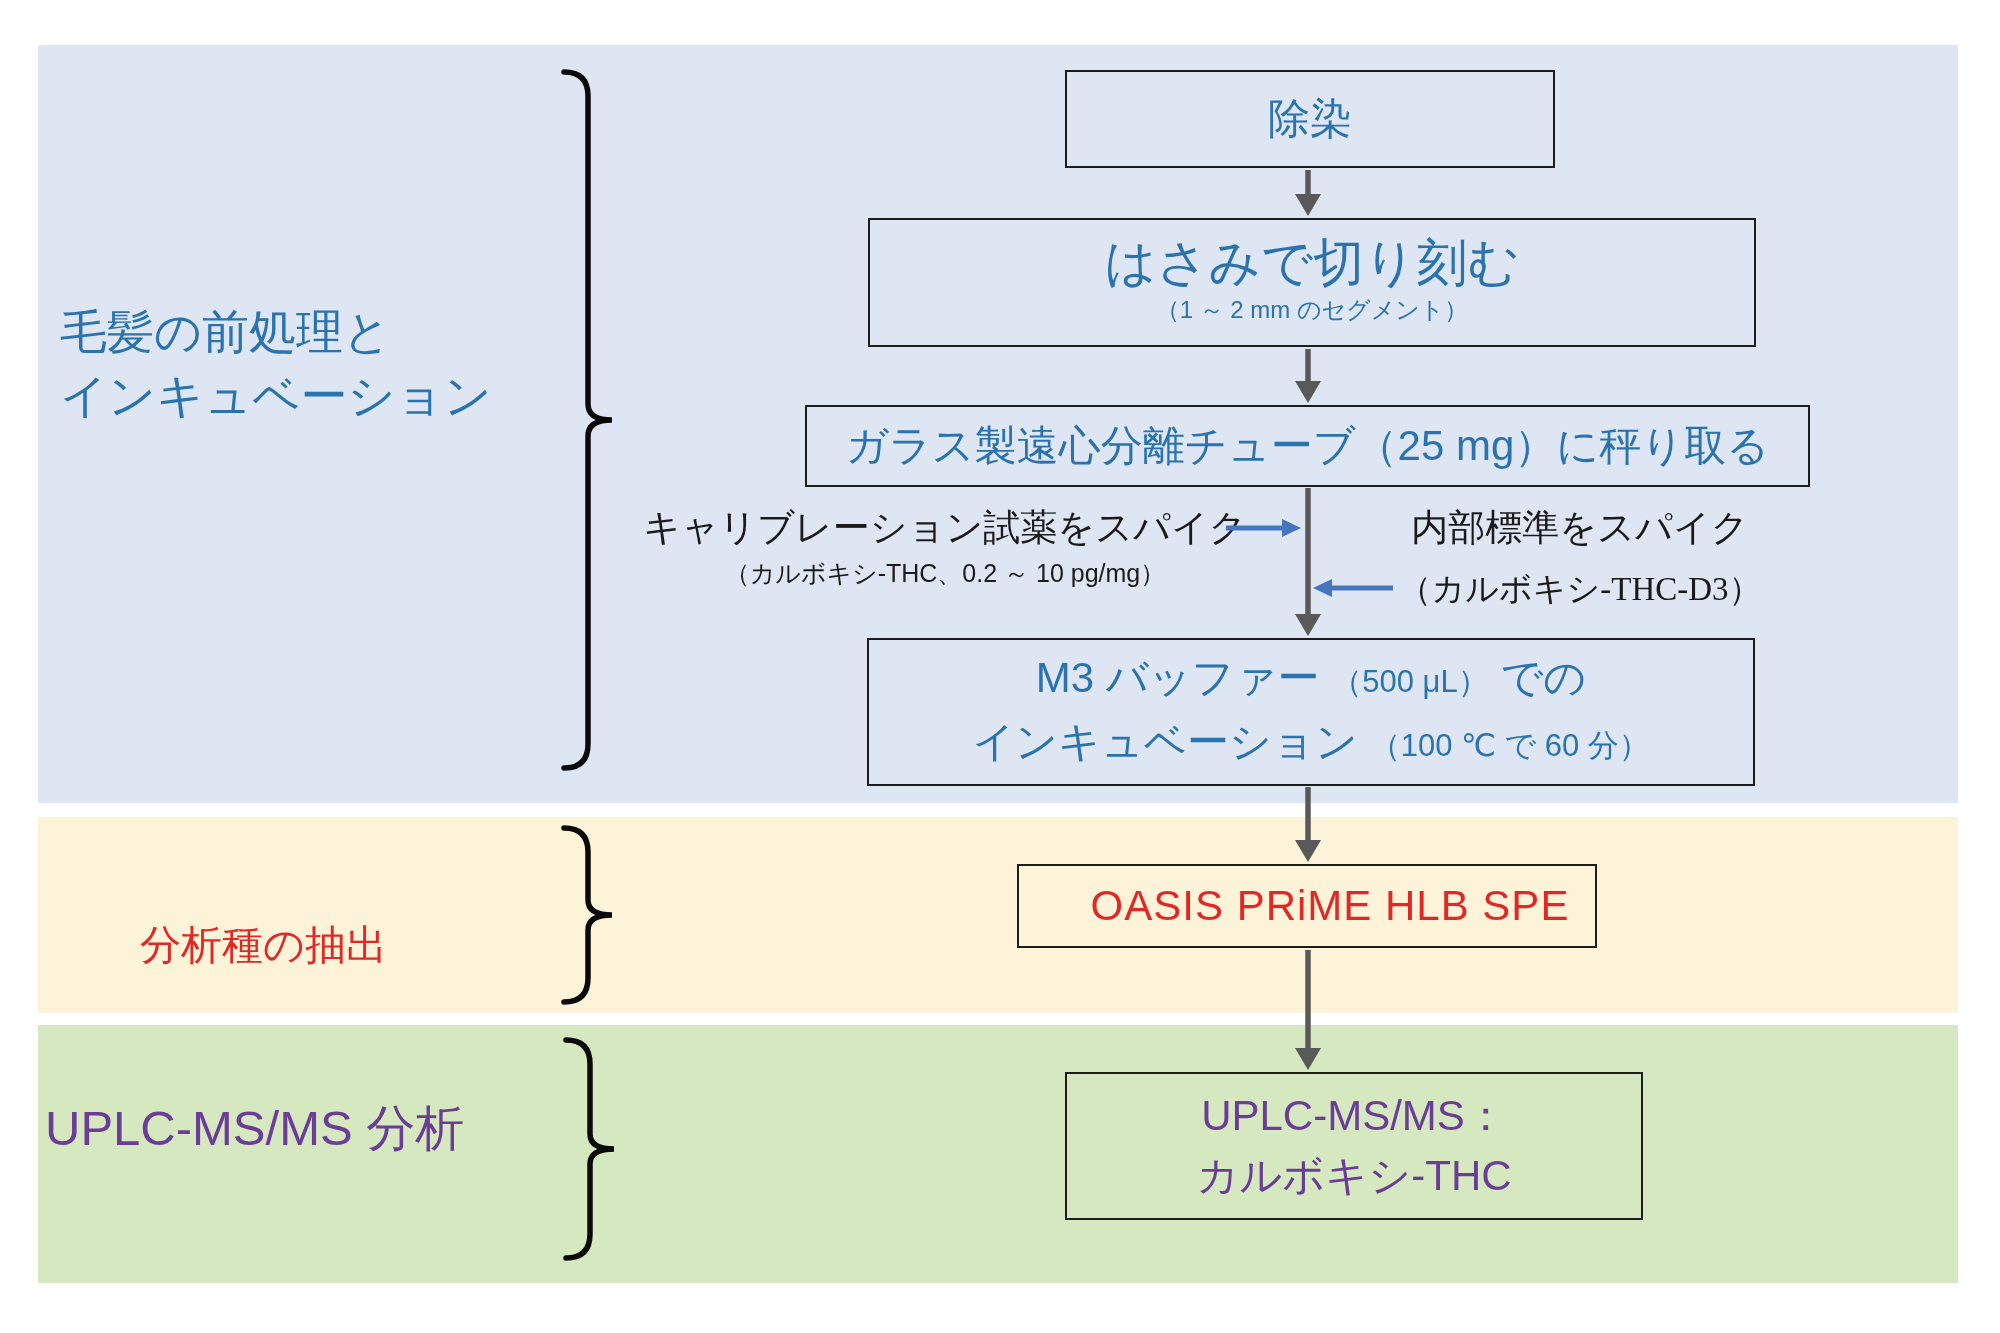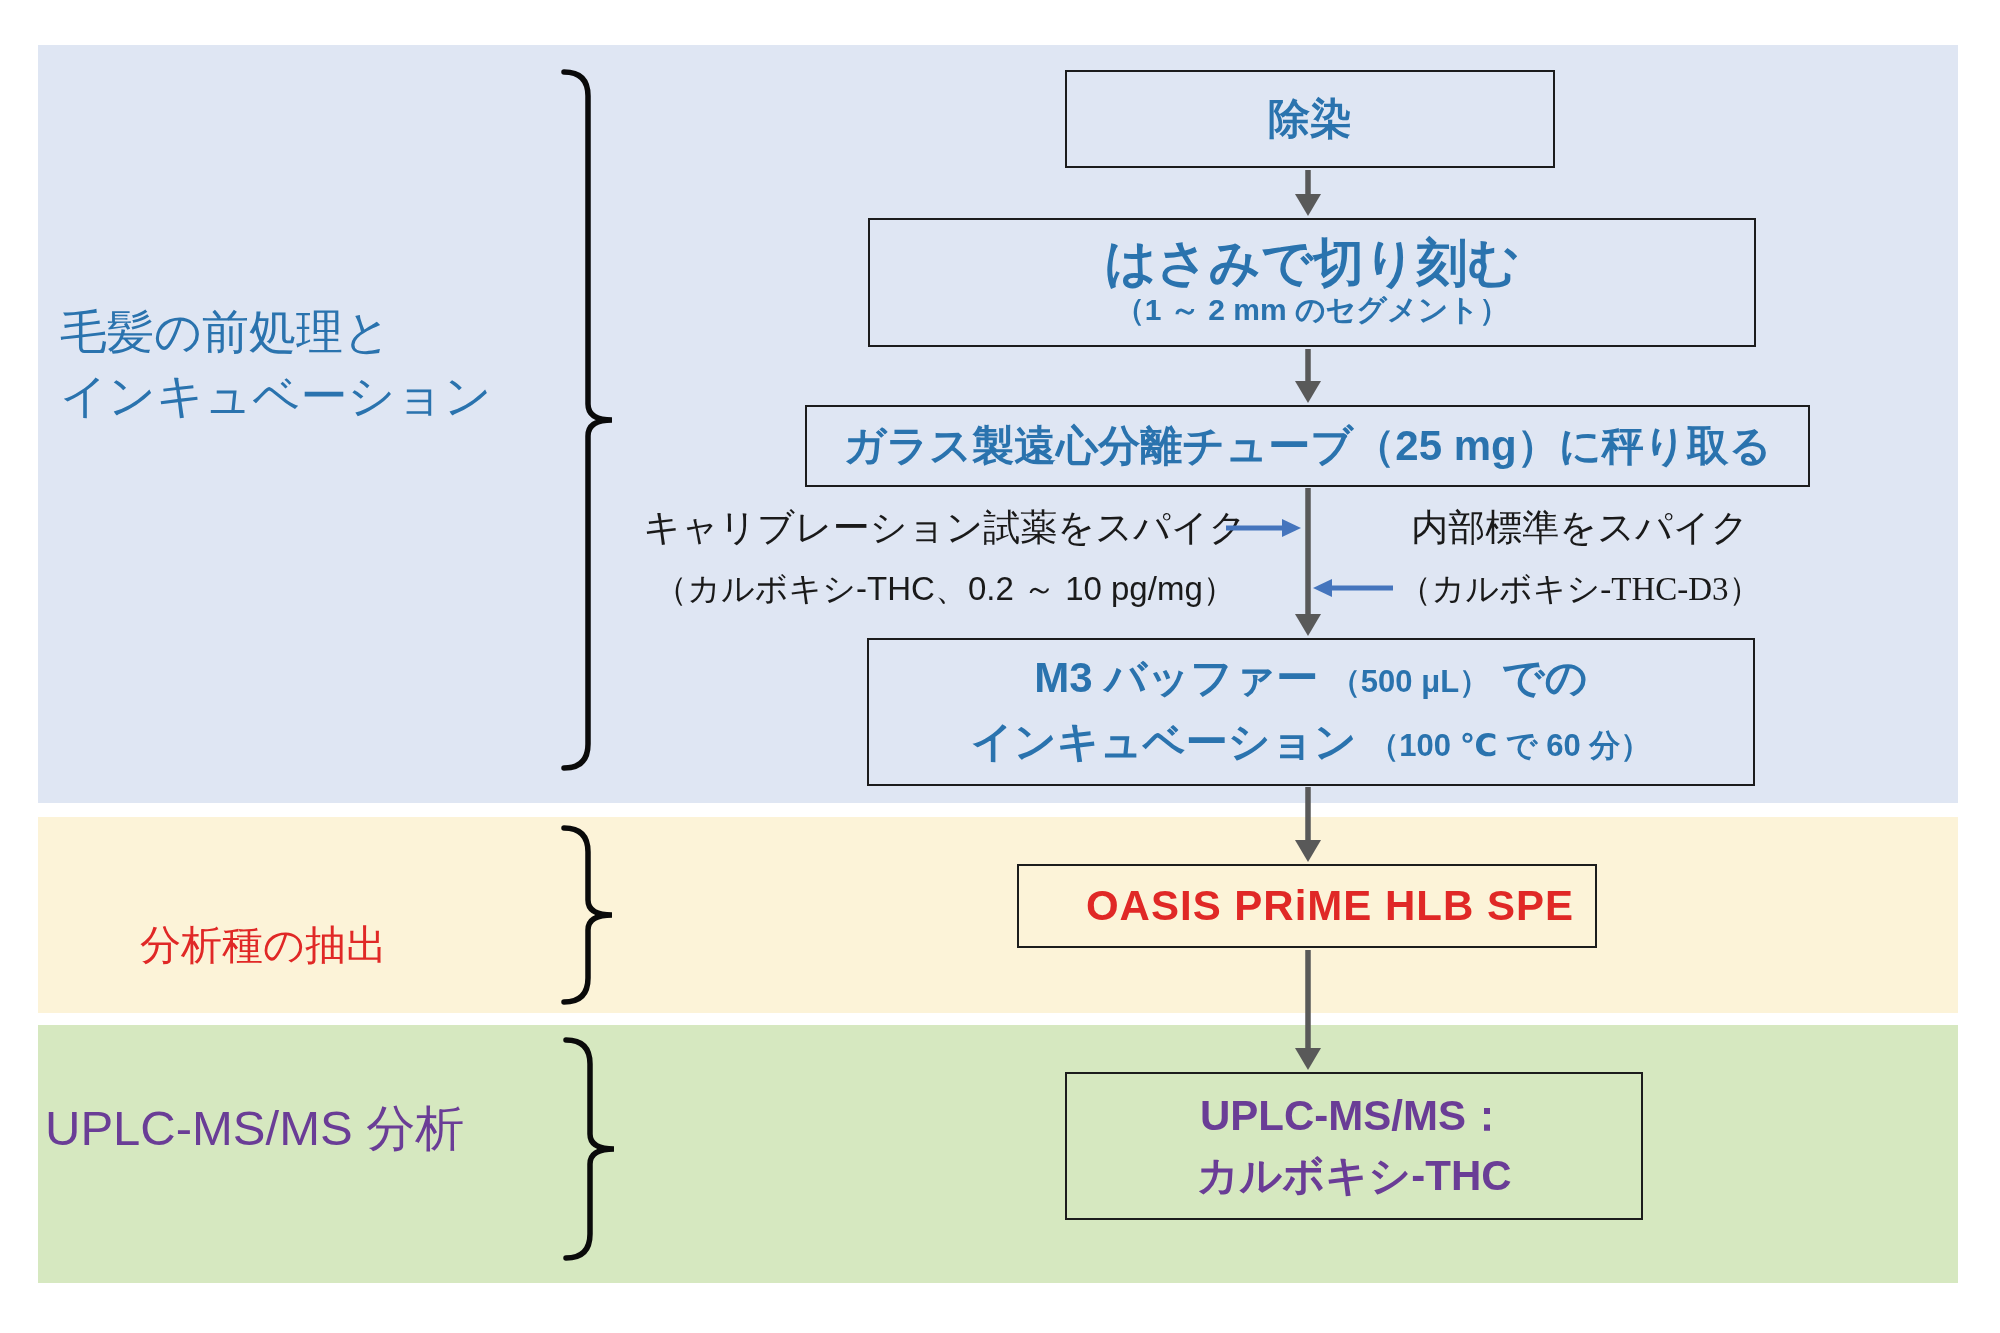--- a/index.html
+++ b/index.html
@@ -14,42 +14,41 @@
 
   .section-label{position:absolute;text-align:left;line-height:64px;font-weight:500;}
   #label-pretreatment{left:60px;top:300px;width:500px;font-size:47px;color:#2a73ae;}
   #label-extraction{left:140px;top:882px;width:460px;font-size:41px;color:#e02826;margin-top:31px;}
   #label-analysis{left:45px;top:1088px;width:495px;font-size:49px;color:#6a3d96;margin-top:8px;}
 
   .box{
     position:absolute;border:2.5px solid #1c1c1c;box-sizing:border-box;
     display:flex;flex-direction:column;align-items:center;justify-content:center;
     text-align:right;
-    font-weight:bold;
   }
   .blue-text{color:#2a73ae;}
   .red-text{color:#e02826;}
   .purple-text{color:#6a3d96;}
 
   #box-decontamination{left:1065px;top:70px;width:490px;height:98px;font-size:42px;}
   #box-cutting{left:868px;top:218px;width:888px;height:129px;}
   #box-cutting .title{font-size:51px;line-height:54px;}
-  #box-cutting .subtitle{font-size:30px;line-height:40px;}
+  #box-cutting .subtitle{font-size:24px;line-height:40px;}
   #box-weighing{left:805px;top:405px;width:1005px;height:82px;font-size:42px;}
   #box-incubation{left:867px;top:638px;width:888px;height:148px;}
   #box-incubation .line{font-size:42px;line-height:60px;}
   #box-incubation .sub{font-size:31px;}
   #box-spe{left:1017px;top:864px;width:580px;height:84px;font-size:42px;letter-spacing:1px;padding-left:46px;}
   #box-uplc{left:1065px;top:1072px;width:578px;height:148px;}
   #box-uplc .line{font-size:42px;line-height:60px;}
 
   .spike-label{position:absolute;color:#1a1a1a;text-align:center;}
   #spike-left{left:640px;top:505px;width:610px;}
   #spike-left .l1{font-size:37px;line-height:46px;}
-  #spike-left .l2{font-size:33px;line-height:44px;margin-top:16px;}
+  #spike-left .l2{font-size:25px;line-height:44px;}
   #spike-right{left:1390px;top:505px;width:380px;}
   #spike-right .l1{font-size:37px;line-height:46px;}
   #spike-right .l2{font-size:33px;line-height:44px;margin-top:16px;font-family:Liberation Serif, serif;}
 
   #overlay{position:absolute;left:0;top:0;width:2000px;height:1333px;pointer-events:none;}
 </style>
 </head>
 <body>
 
 <div class="section" id="section-pretreatment"></div>

